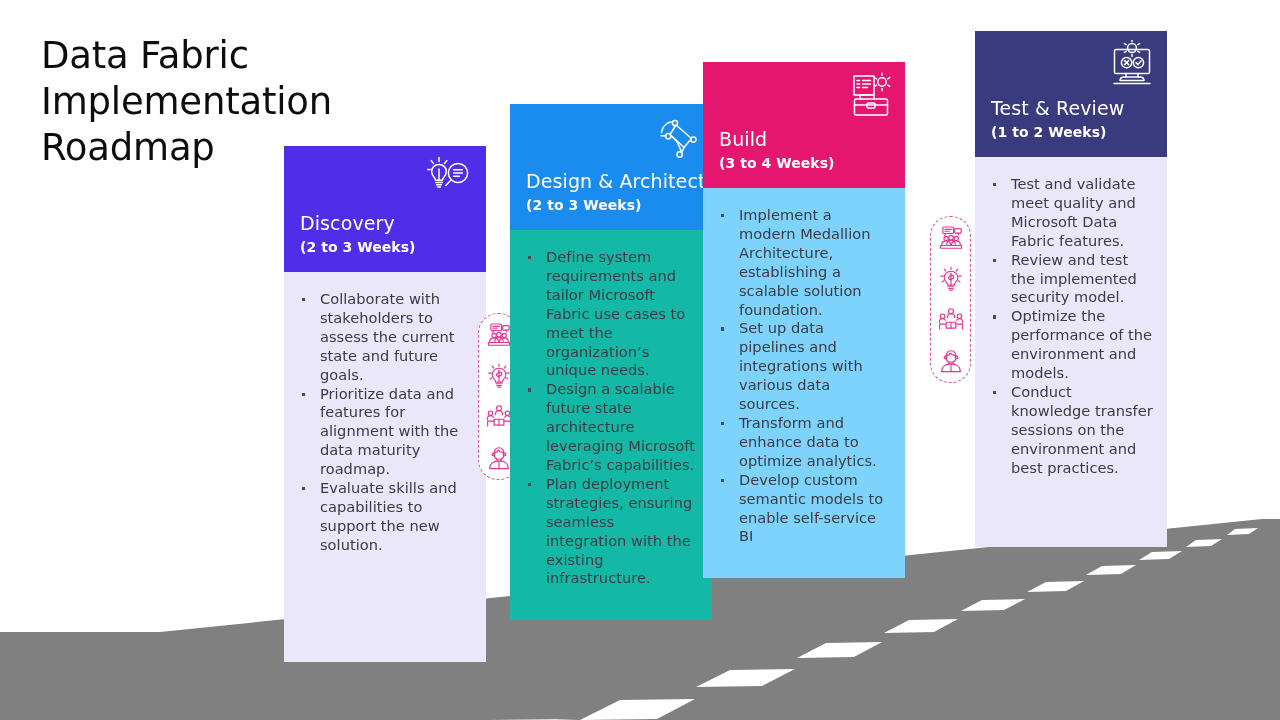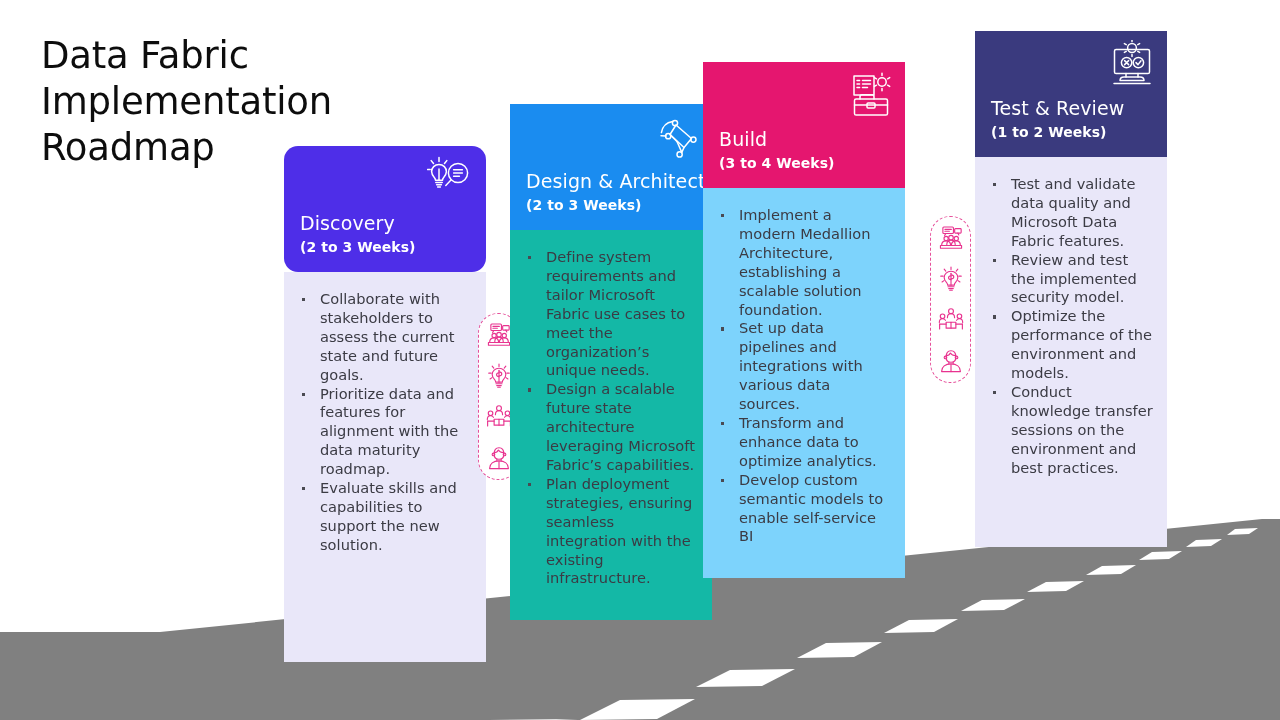--- a/index.html
+++ b/index.html
@@ -145,21 +145,21 @@
       <polygon points="620,700 695,699 657,719 580,720"></polygon>
       <polygon points="489,720 578,719 556,720"></polygon>
     </g>
   </svg>
 
   <div id="page-title">Data Fabric
 Implementation
 Roadmap</div>
 
   <div class="card" style="left:284px; top:146px; width:202px;">
-    <div class="card-header" style="height:126px; background:#4e2ee8;border-radius:14px;">
+    <div class="card-header" style="height:126px; background:#4e2ee8;">
       <svg class="card-header-icon" viewBox="0 0 48 48" fill="none" stroke="#ffffff" stroke-width="1.5" stroke-linecap="round" stroke-linejoin="round">
         <path d="M12 6.5 L12 2.5 M6.5 8.5 L4.2 5.6 M17.5 8.5 L19.8 5.6 M3.2 14.5 L0.6 14.5"></path>
         <path d="M12 9.5 C7.6 9.5 4.6 12.8 4.6 16.6 C4.6 19.3 6.1 21.1 7.3 22.4 C8.1 23.3 8.5 24 8.5 25.2 L15.5 25.2 C15.5 24 15.9 23.3 16.7 22.4 C17.9 21.1 19.4 19.3 19.4 16.6 C19.4 12.8 16.4 9.5 12 9.5 Z"></path>
         <path d="M8.8 27.4 L15.2 27.4 M9.6 29.8 L14.4 29.8 M10.6 32 L13.4 32"></path>
         <path d="M12 14 L12 25"></path>
         <circle cx="31" cy="18" r="9.6"></circle>
         <path d="M26.6 14.8 L35.4 14.8 M26.6 18 L35.4 18 M26.6 21.2 L32.4 21.2"></path>
         <path d="M24.2 24.8 L18.8 30.4"></path>
       </svg>
       <div class="card-title" style="top:66px;">Discovery</div>
@@ -378,21 +378,21 @@
         <path d="M28 22.6 L30 24.6 L33 20.8"></path>
         <path d="M18 33.5 L18 37 M30 33.5 L30 37"></path>
         <path d="M12 40.5 C12 38.4 13.6 37 16 37 L32 37 C34.4 37 36 38.4 36 40.5 Z"></path>
         <path d="M6 43.5 L42 43.5"></path>
       </svg>
       <div class="card-title" style="top:66px;">Test &amp; Review</div>
       <div class="card-duration" style="top:93px;">(1 to 2 Weeks)</div>
     </div>
     <div class="card-body" style="height:390px; background:#e9e7f9;">
       <ul class="bullets">
-        <li>Test and validate data quality and Microsoft Data Fabric features.</li>
+        <li>Test and validate meet quality and Microsoft Data Fabric features.</li>
         <li>Review and test the implemented security model.</li>
         <li>Optimize the performance of the environment and models.</li>
         <li>Conduct knowledge transfer sessions on the environment and best practices.</li>
       </ul>
     </div>
   </div>
 
 </div>
 
 </body></html>

